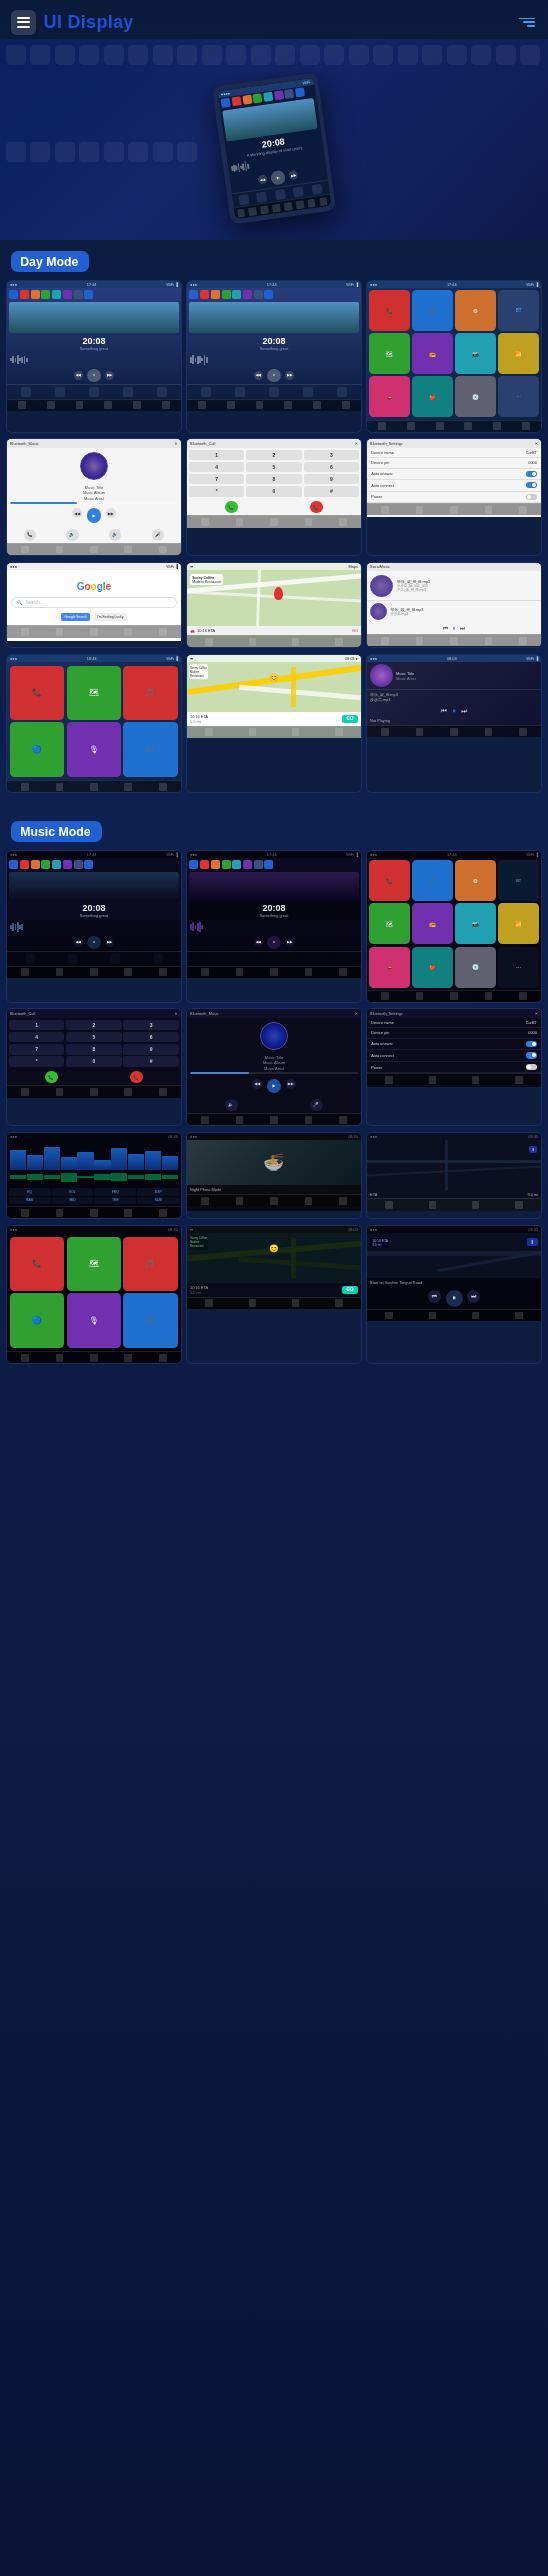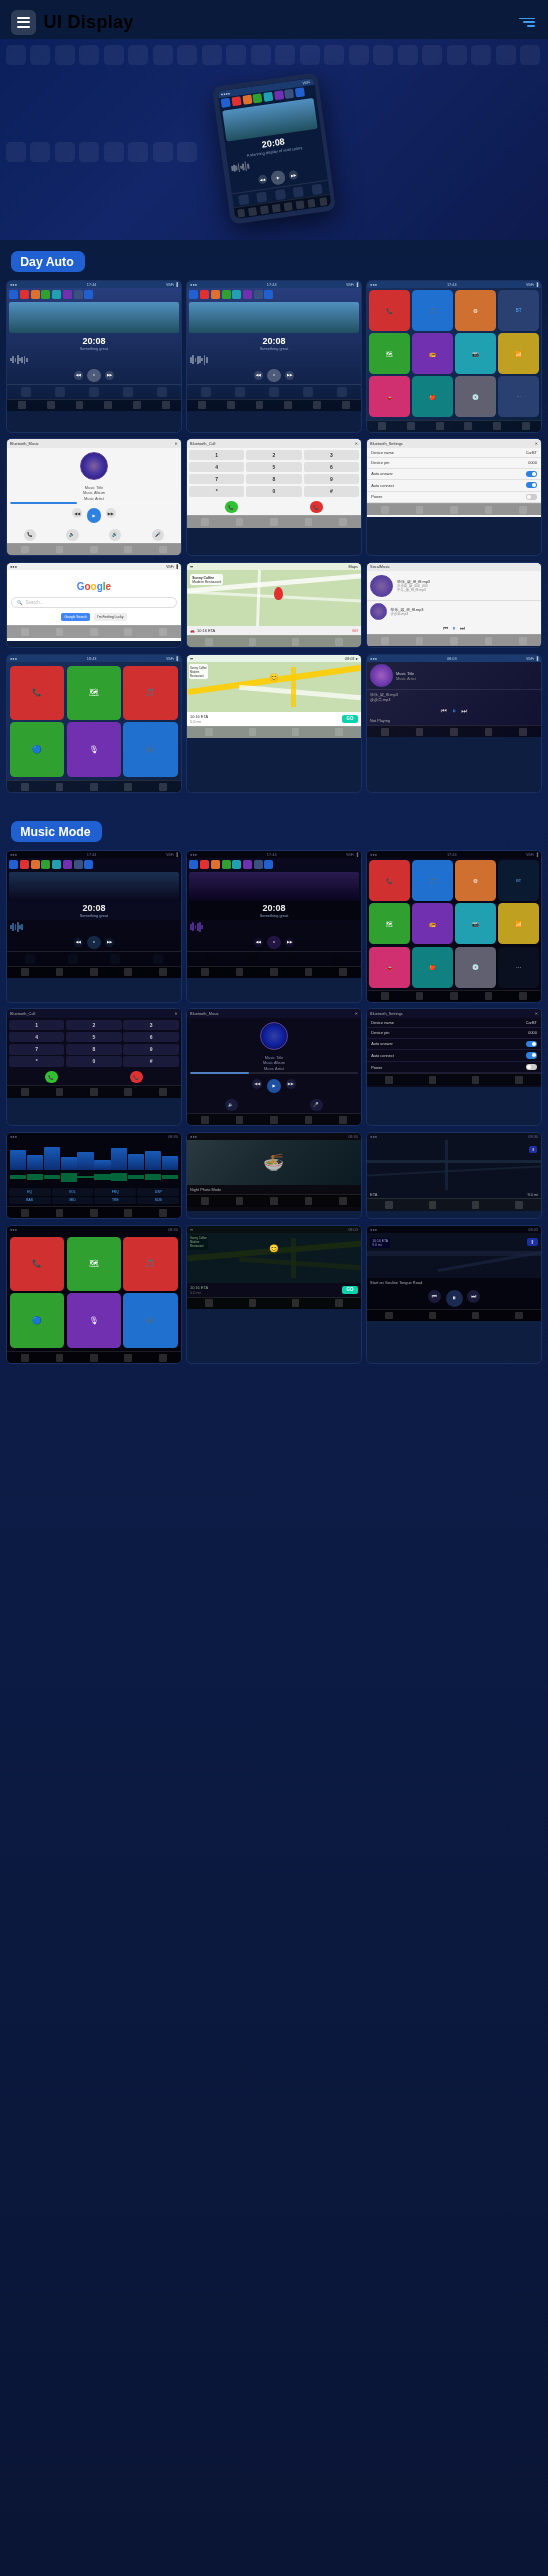--- a/index.html
+++ b/index.html
@@ -38,21 +38,21 @@
     .menu-icon span {
       display: block;
       width: 13.4px;
       height: 1.7px;
       background: #fff;
       border-radius: 1.1px;
     }
     .page-title {
       font-size: 18px;
       font-weight: 700;
-      color: #000000;
+      color: #1d4ed8;
       letter-spacing: 0.3px;
     }
     .nav-icon {
       display: flex;
       flex-direction: column;
       gap: 2.2px;
       align-items: flex-end;
     }
     .nav-icon span {
       display: block;
@@ -644,21 +644,21 @@
           <div class="bns-icon"></div>
           <div class="bns-icon"></div>
         <div class="bns-icon"></div>
           <div class="bns-icon"></div>
       </div>
     </div>
   </div>
 </div>
 
 <div class="section-container">
-  <div class="section-badge">Day Auto</div>
+  <div class="section-badge">Day Mode</div>
 
   
   <div class="screenshots-grid">
 
     <div class="ss-card">
       <div class="mini-screen music-screen">
         <div class="status-bar blue">
           <span>●●●</span>
             <span>17:44</span>
             <span>WiFi ▐</span>

